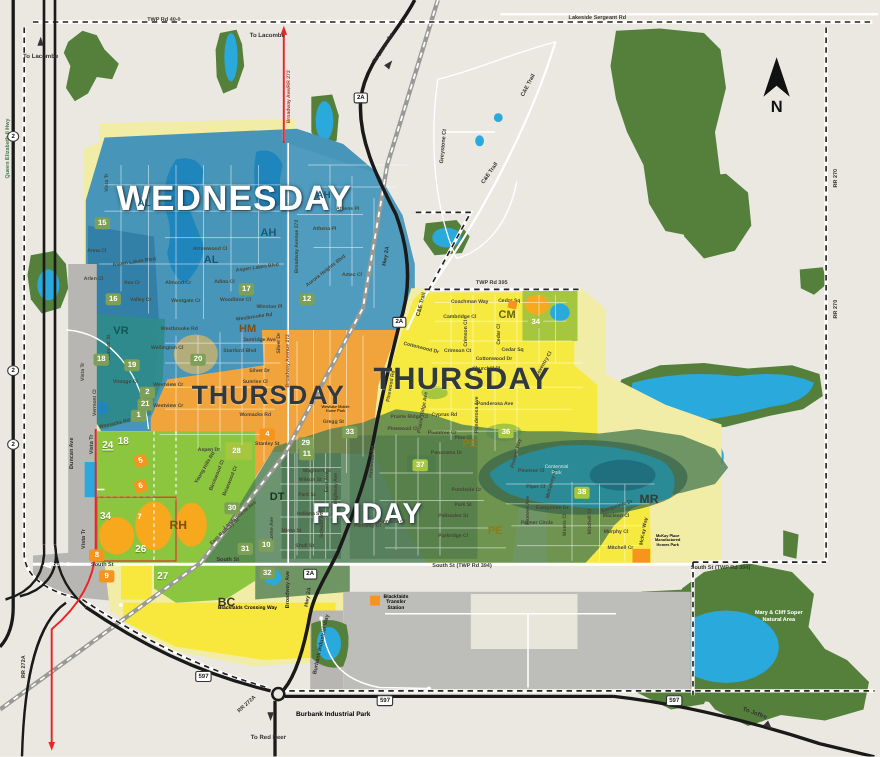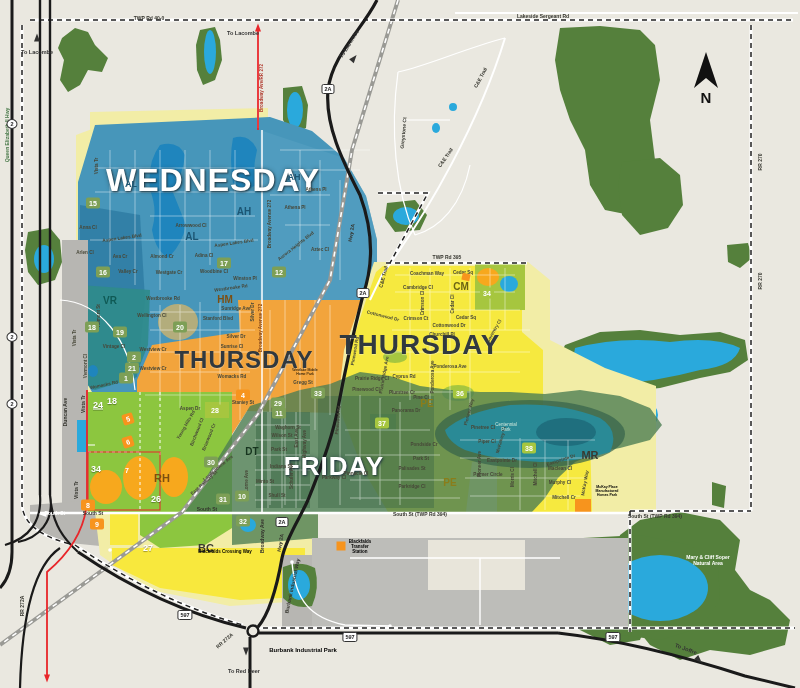--- a/index.html
+++ b/index.html
@@ -411,22 +411,22 @@
       <div class="marker lime" style="left: 529px; top: 448px;">38</div>
       <div class="marker orange" style="left: 243px; top: 395px;">4</div>
       <div class="marker orange" style="left: 88px; top: 505px;">8</div>
       <div class="marker orange" style="left: 97px; top: 524px;">9</div>
       <div class="marker tilt" style="left: 128px; top: 419px;">5</div>
       <div class="marker tilt" style="left: 128px; top: 442px;">6</div>
       <div class="marker t ilt" style="left: 127px; top: 470px;">7</div>
       <div class="marker plain" style="left: 112px; top: 400px;">18</div>
       <div class="marker plain" style="left: 98px; top: 404px; text-decoration: underline;">24</div>
       <div class="marker plain" style="left: 96px; top: 468px;">34</div>
-      <div class="marker plain" style="left: 128px; top: 498px; margin-left: 28px;">26</div>
-      <div class="marker plain" style="left: 148px; top: 547px;">27</div>
+      <div class="marker plain" style="left: 128px; top: 498px;">26</div>
+      <div class="marker plain" style="left: 148px; top: 523px;">27</div>
     </div>
 
 <div>
 
 <div class="shield" style="left: 328px; top: 89px;">2A</div>
       <div class="shield" style="left: 363px; top: 293px;">2A</div>
       <div class="shield" style="left: 282px; top: 522px;">2A</div>
       <div class="shield" style="left: 185px; top: 615px;">597</div>
       <div class="shield" style="left: 350px; top: 637px;">597</div>
       <div class="shield" style="left: 613px; top: 637px;">597</div>

